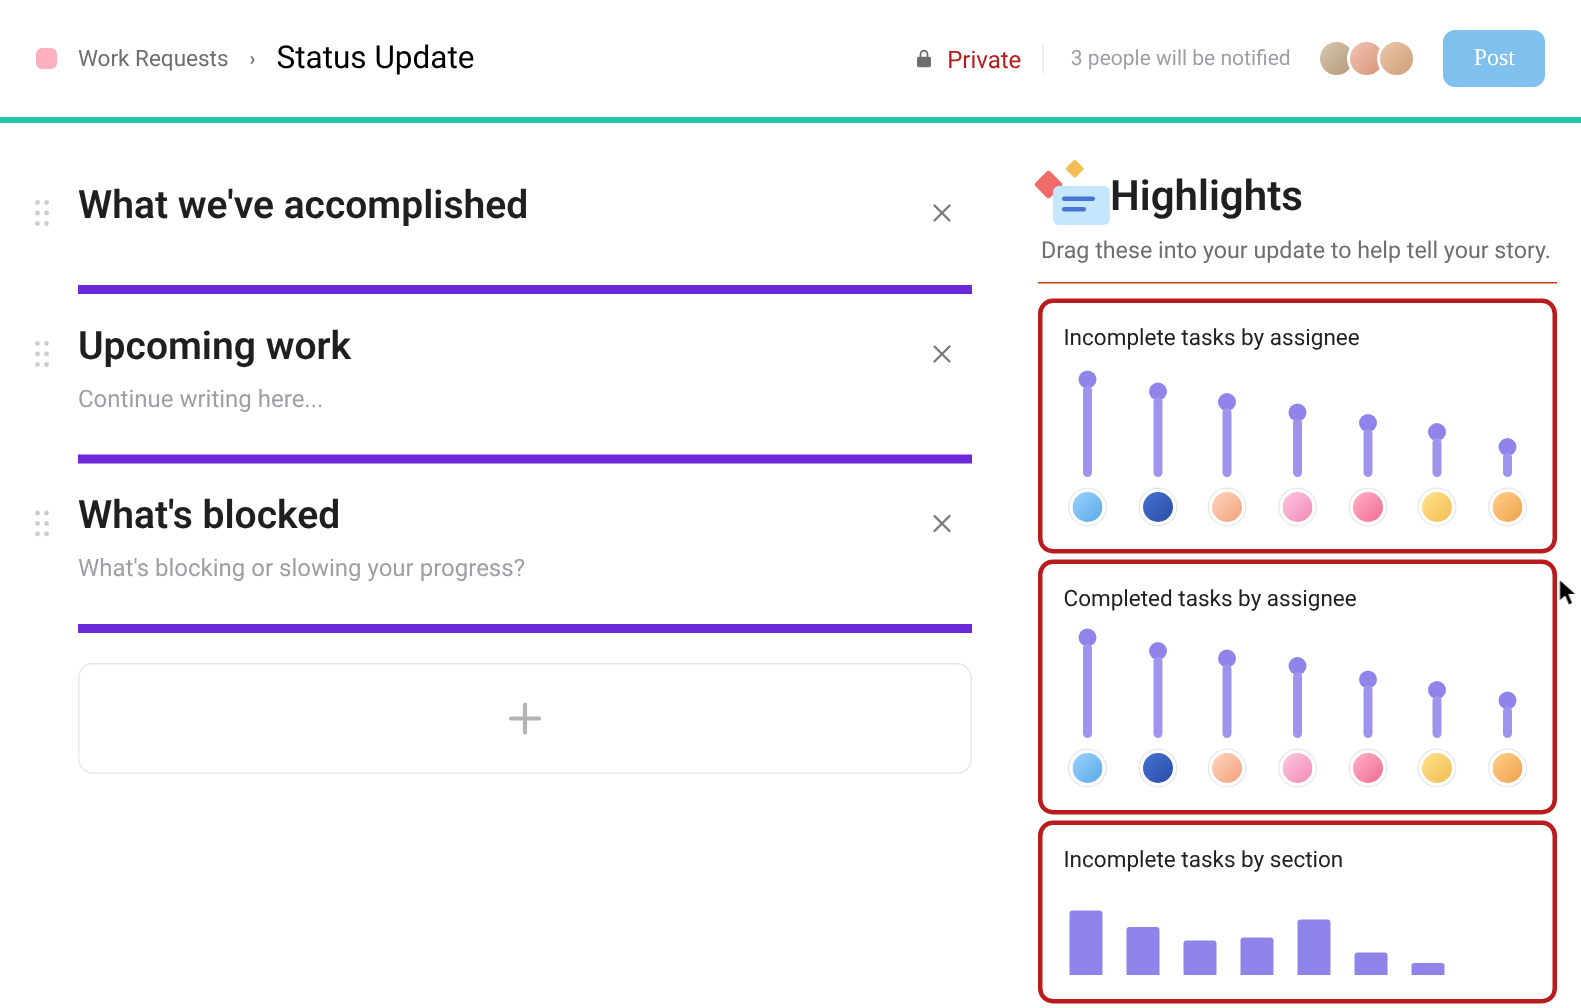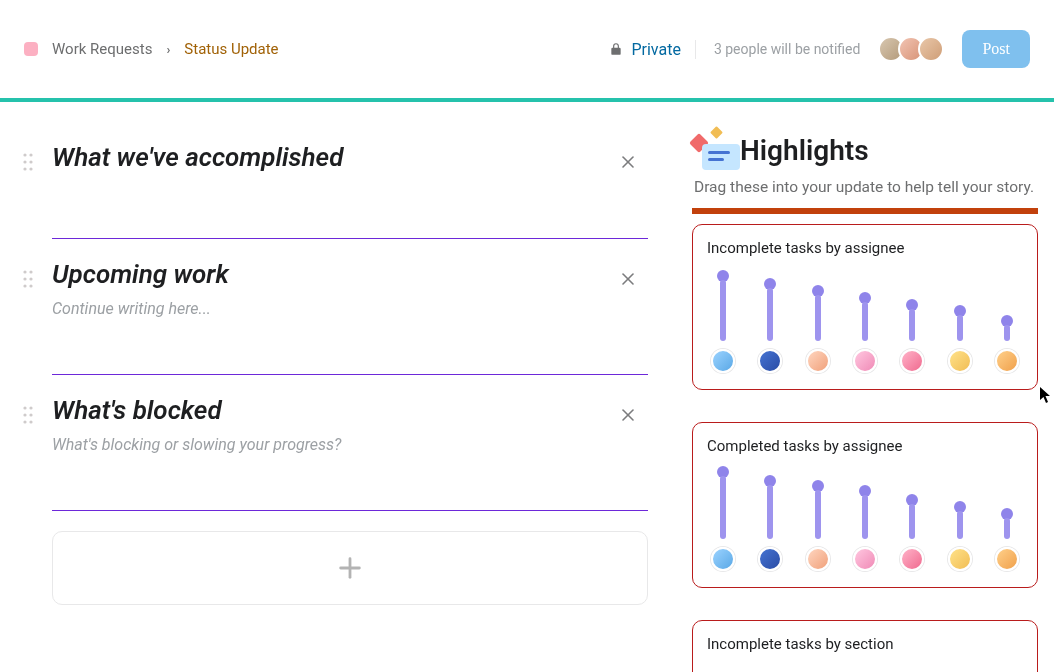--- a/index.html
+++ b/index.html
@@ -9,21 +9,21 @@
     width: 1054px;
     height: 672px;
     overflow: hidden;
     position: relative;
   }
   
   .header {
     display: flex;
     align-items: center;
     padding: 0 24px;
-    height: 102px;
+    height: 82px;
     border-bottom: 4px solid #25c2ac;
   }
   .breadcrumbs {
     display: flex;
     align-items: center;
     gap: 14px;
     flex: 1;
   }
   .project-chip {
     width: 14px;
@@ -34,33 +34,33 @@
   .breadcrumb-project {
     color: #6d6e6f;
     font-size: 15px;
   }
   .chevron {
     color: #6d6e6f;
     font-size: 13px;
     font-weight: 600;
   }
   .breadcrumb-current {
-    color: #a16207;
-    font-size: 15px;
+    color: #000000;
+    font-size: 21px;
   }
   .header-right {
     display: flex;
     align-items: center;
     gap: 18px;
   }
   .privacy {
     display: flex;
     align-items: center;
     gap: 8px;
-    color: #0369a1;
+    color: #b91c1c;
     font-size: 16px;
     padding-right: 14px;
     border-right: 1px solid #e8e8e9;
   }
   .lock-icon svg { display:block; }
   .notify-text { color: #9ca0a4; font-size: 14px; }
   .avatar-stack { display: flex; }
   .avatar {
     width: 26px; height: 26px; border-radius: 50%;
     border: 2px solid #fff;
@@ -90,23 +90,22 @@
     flex: 1 1 auto;
     padding: 40px 36px 0 0;
     overflow-y: auto;
   }
   .section {
     position: relative;
     padding: 0 0 0 52px;
     margin-bottom: 20px;
   }
   .section-inner {
-    border-bottom: 1px solid #6d28d9;
-    padding-bottom: 56px;
-    font-style: italic;
+    border-bottom: 6px solid #6d28d9;
+    padding-bottom: 28px;
   }
   .drag-handle {
     position: absolute;
     left: 22px;
     top: 10px;
     width: 14px; height: 22px;
     color: #cfcbcb;
     cursor: grab;
   }
   .drag-handle svg{display:block;}
@@ -185,28 +184,28 @@
   .highlights h1{
     font-size:28px;
     font-weight:600;
     color:#1e1f21;
   }
   .highlights-sub{
     color:#6d6e6f;
     font-size:15.5px;
     margin-bottom:10px;
     padding-left:2px;
-    border-bottom:6px solid #c2410c;
+    border-bottom:1px solid #c2410c;
     padding-bottom:12px;
   }
   .hl-card{
-    border:1px solid #b91c1c;
+    border:3px solid #b91c1c;
     border-radius:10px;
     padding:14px 14px 16px 14px;
-    margin-bottom:32px;
+    margin-bottom:4px;
     cursor:grab;
     background:#fff;
   }
   .hl-card-title{
     font-size:15px;
     color:#1e1f21;
     margin-bottom:16px;
   }
   .lollipop-row{
     display:flex;

